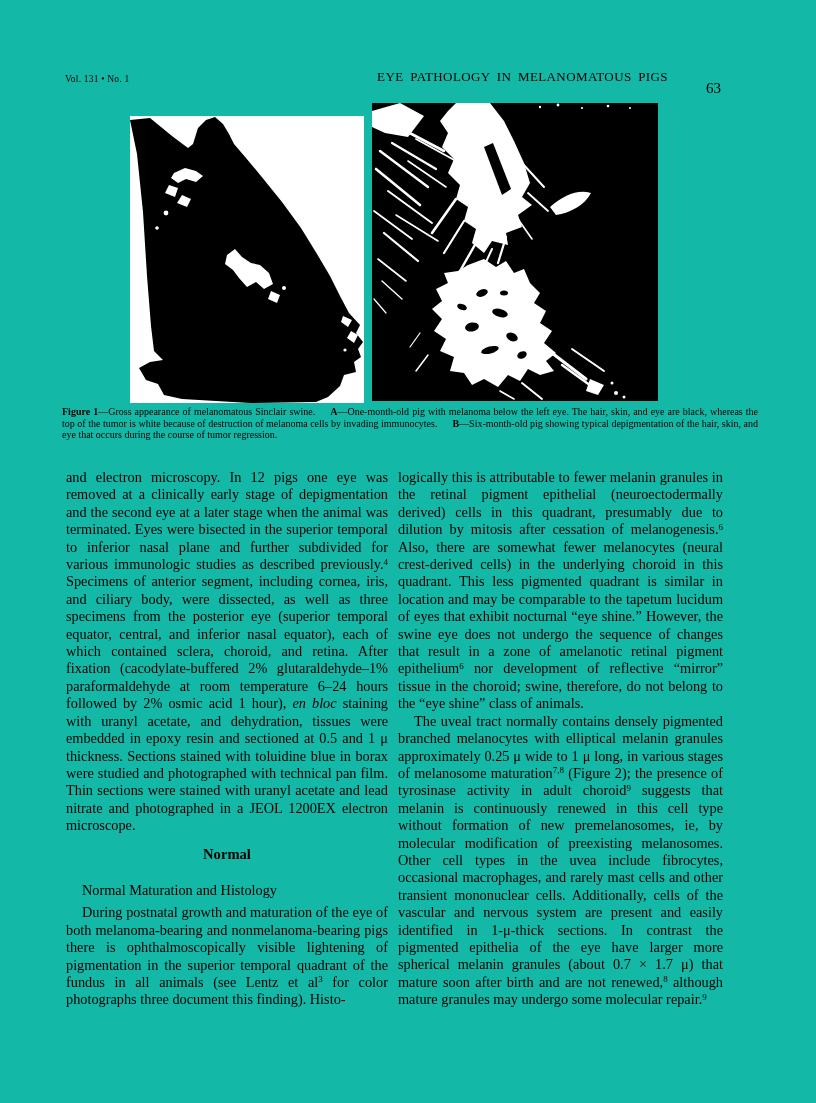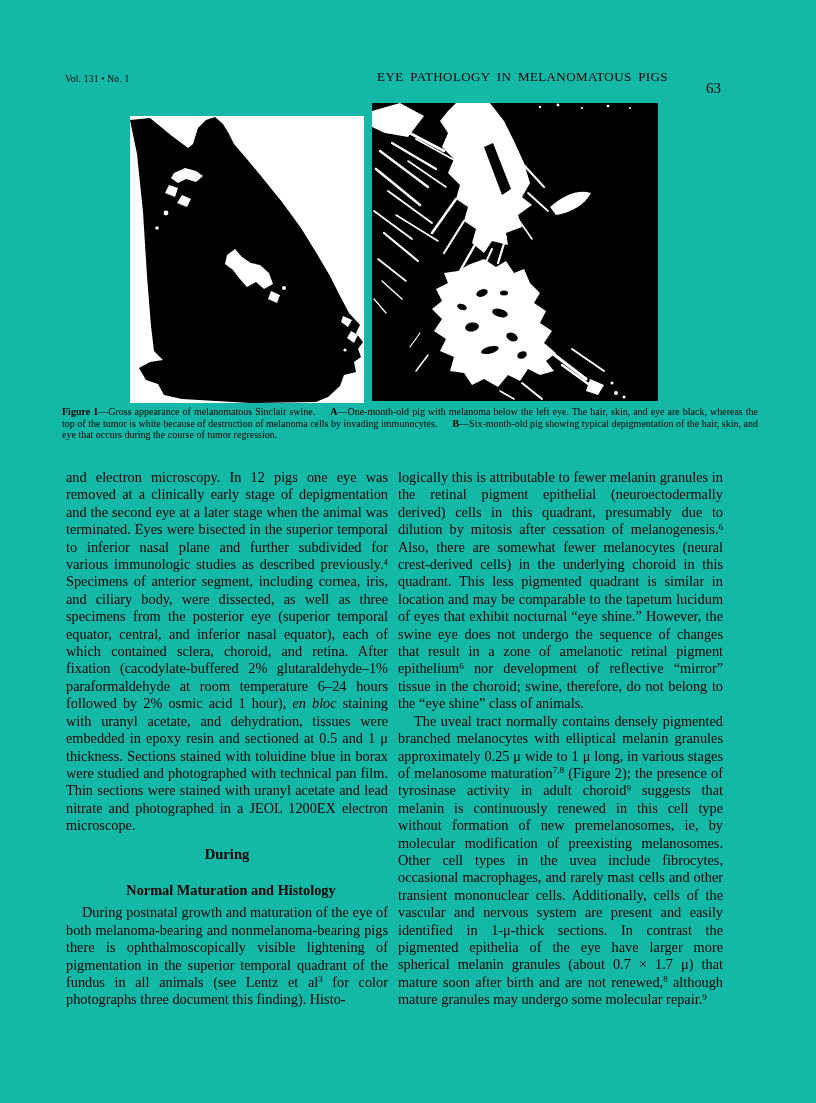--- a/index.html
+++ b/index.html
@@ -25,21 +25,21 @@
     font-size:10px; line-height:11.7px; text-align:justify;
   }
   .caption .b { font-weight:bold; }
   
   .col { position:absolute; top:469px; text-align:justify; }
   .col-left  { left:66px;  width:322px; }
   .col-right { left:398px; width:325px; }
   .body-para { margin:0; font-size:14.3px; line-height:17.4px; }
   .indent { text-indent:16px; }
   .results { margin:11px 0 0 0; font-size:14.6px; line-height:17.4px; font-weight:bold; text-align:center; }
-  .subhead { margin:19px 0 5px 8px; font-size:14.3px; line-height:17.4px; font-weight:bold; text-align:center; }
+  .subhead { margin:19px 0 5px 16px; font-size:14.3px; line-height:17.4px; font-weight:normal; text-align:left; }
   .i  { font-style:italic; }
   .b  { font-weight:bold; }
   .sup { font-size:9px; position:relative; top:-4.5px; line-height:0; }
 </style>
 </head>
 <body>
 
 <div class="page">
 
   <span class="vol">Vol. 131 • No. 1</span>
@@ -151,21 +151,21 @@
           <circle cx="236" cy="3" r="1.3"></circle>
         <circle cx="258" cy="5" r="1.0"></circle>
       </g>
     </svg>
   </div>
 
   <p class="caption"><span class="b">Figure 1</span><span>—Gross appearance of melanomatous Sinclair swine.  </span><span class="b">A</span><span>—One-month-old pig with melanoma below the left eye. The hair, skin, and eye are black, whereas the top of the tumor is white because of destruction of melanoma cells by invading immunocytes.  </span><span class="b">B</span><span>—Six-month-old pig showing typical depigmentation of the hair, skin, and eye that occurs during the course of tumor regression.</span></p>
 
   <div class="col col-left">
     <p class="body-para"><span>and electron microscopy. In 12 pigs one eye was removed at a clinically early stage of depigmentation and the second eye at a later stage when the animal was terminated. Eyes were bisected in the superior temporal to inferior nasal plane and further subdivided for various immunologic studies as described previously.</span><span class="sup">4</span><span> Specimens of anterior segment, including cornea, iris, and ciliary body, were dissected, as well as three specimens from the posterior eye (superior temporal equator, central, and inferior nasal equator), each of which contained sclera, choroid, and retina. After fixation (cacodylate-buffered 2% glutaraldehyde–1% paraformaldehyde at room temperature 6–24 hours followed by 2% osmic acid 1 hour), </span><span class="i">en bloc</span><span> staining with uranyl acetate, and dehydration, tissues were embedded in epoxy resin and sectioned at 0.5 and 1 μ thickness. Sections stained with toluidine blue in borax were studied and photographed with technical pan film. Thin sections were stained with uranyl acetate and lead nitrate and photographed in a JEOL 1200EX electron microscope.</span></p>
-    <h2 class="results">During</h2>
+    <h2 class="results">Normal</h2>
     <h3 class="subhead">Normal Maturation and Histology</h3>
     <p class="body-para indent"><span>During postnatal growth and maturation of the eye of both melanoma-bearing and nonmelanoma-bearing pigs there is ophthalmoscopically visible lightening of pigmentation in the superior temporal quadrant of the fundus in all animals (see Lentz et al</span><span class="sup">3</span><span> for color photographs three document this finding). Histo-</span></p>
   </div>
 
   <div class="col col-right">
     <p class="body-para"><span>logically this is attributable to fewer melanin granules in the retinal pigment epithelial (neuroectodermally derived) cells in this quadrant, presumably due to dilution by mitosis after cessation of melanogenesis.</span><span class="sup">6</span><span> Also, there are somewhat fewer melanocytes (neural crest-derived cells) in the underlying choroid in this quadrant. This less pigmented quadrant is similar in location and may be comparable to the tapetum lucidum of eyes that exhibit nocturnal “eye shine.” However, the swine eye does not undergo the sequence of changes that result in a zone of amelanotic retinal pigment epithelium</span><span class="sup">6</span><span> nor development of reflective “mirror” tissue in the choroid; swine, therefore, do not belong to the “eye shine” class of animals.</span></p>
     <p class="body-para indent"><span>The uveal tract normally contains densely pigmented branched melanocytes with elliptical melanin granules approximately 0.25 μ wide to 1 μ long, in various stages of melanosome maturation</span><span class="sup">7,8</span><span> (Figure 2); the presence of tyrosinase activity in adult choroid</span><span class="sup">9</span><span> suggests that melanin is continuously renewed in this cell type without formation of new premelanosomes, ie, by molecular modification of preexisting melanosomes. Other cell types in the uvea include fibrocytes, occasional macrophages, and rarely mast cells and other transient mononuclear cells. Additionally, cells of the vascular and nervous system are present and easily identified in 1-μ-thick sections. In contrast the pigmented epithelia of the eye have larger more spherical melanin granules (about 0.7 × 1.7 μ) that mature soon after birth and are not renewed,</span><span class="sup">8</span><span> although mature granules may undergo some molecular repair.</span><span class="sup">9</span></p>
   </div>
 
 </div>

